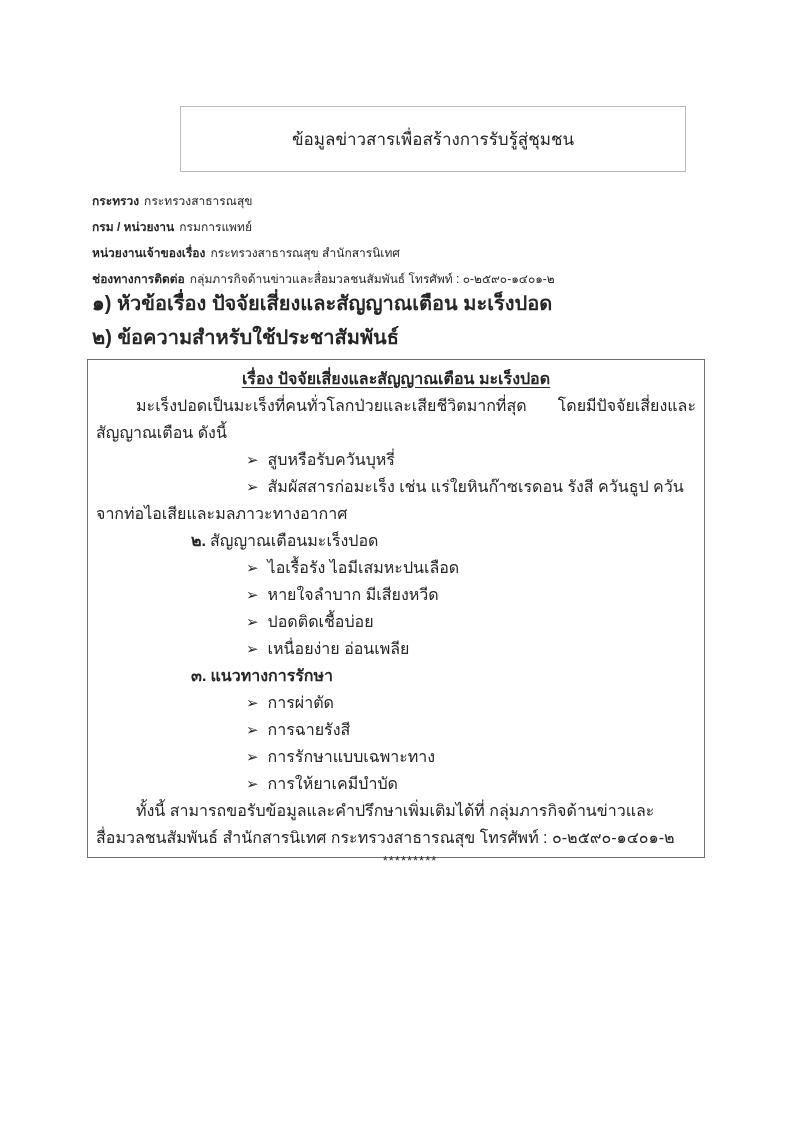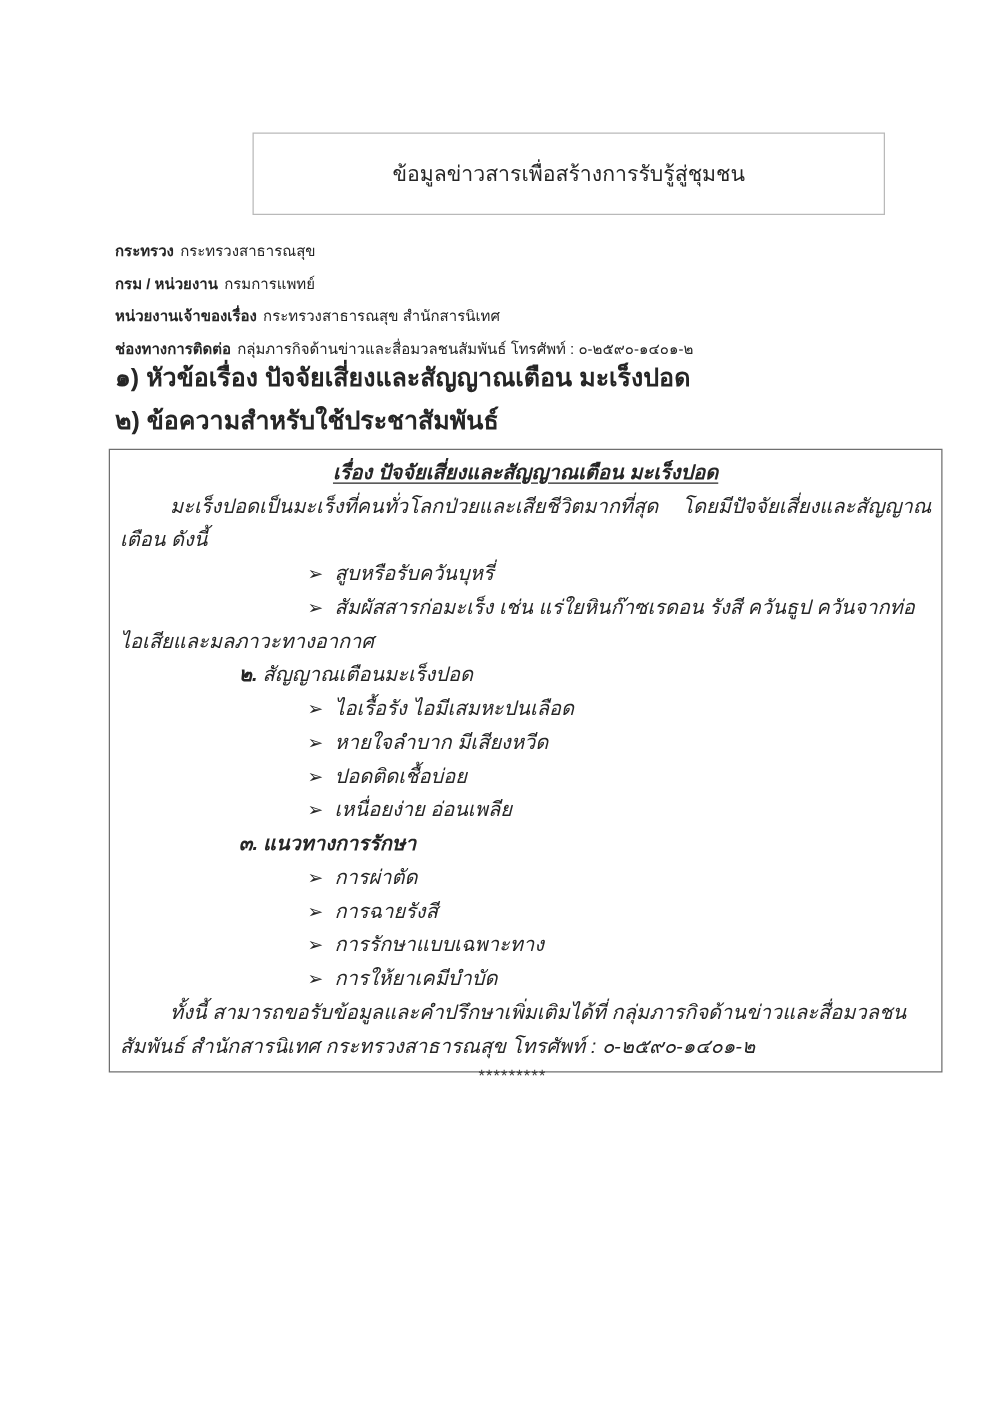--- a/index.html
+++ b/index.html
@@ -5,43 +5,43 @@
   html,body{margin:0;padding:0;}
   body{
     width:800px;height:1131px;
     background:#ffffff;
     position:relative;
     font-family:"Liberation Sans","DejaVu Sans",sans-serif;
     color:#262626;
     -webkit-font-smoothing:antialiased;
   }
   .header-box{
-    position:absolute;left:202px;top:106px;width:506px;height:66px;
+    position:absolute;left:180px;top:106px;width:506px;height:66px;
     border:1px solid #b9b9b9;
     box-sizing:border-box;
     display:flex;flex-direction:column;justify-content:center;align-items:center;
     font-size:17px;line-height:27px;
   }
   .meta{
     position:absolute;left:92px;top:188px;right:56px;
     font-size:12px;line-height:26px;
   }
   .meta-row{white-space:nowrap;}
   .meta-label{font-weight:bold;margin-right:5px;}
   .items{
     position:absolute;left:92px;top:291px;right:56px;
     font-size:20px;font-weight:bold;line-height:25px;
   }
   .item-line{margin-bottom:9px;}
   .content-box{
-    position:absolute;left:87px;top:359px;width:667px;min-height:492px;
+    position:absolute;left:87px;top:359px;width:618px;min-height:492px;
     border:1px solid #6f6f6f;
     box-sizing:border-box;
     padding:5px 8px 6px 8px;
-    font-size:16px;line-height:27px;font-style:italic;
+    font-size:16px;line-height:27px;
   }
   .box-title{
     text-align:center;font-weight:bold;
     text-decoration:underline;text-underline-offset:3px;
   }
   .para{text-indent:40px;text-align:justify;}
   .sec-head{text-indent:95px;}
   .sec-num{font-weight:bold;margin-right:4px;}
   .sec-text-bold{font-weight:bold;}
   .bullet{text-indent:150px;}

